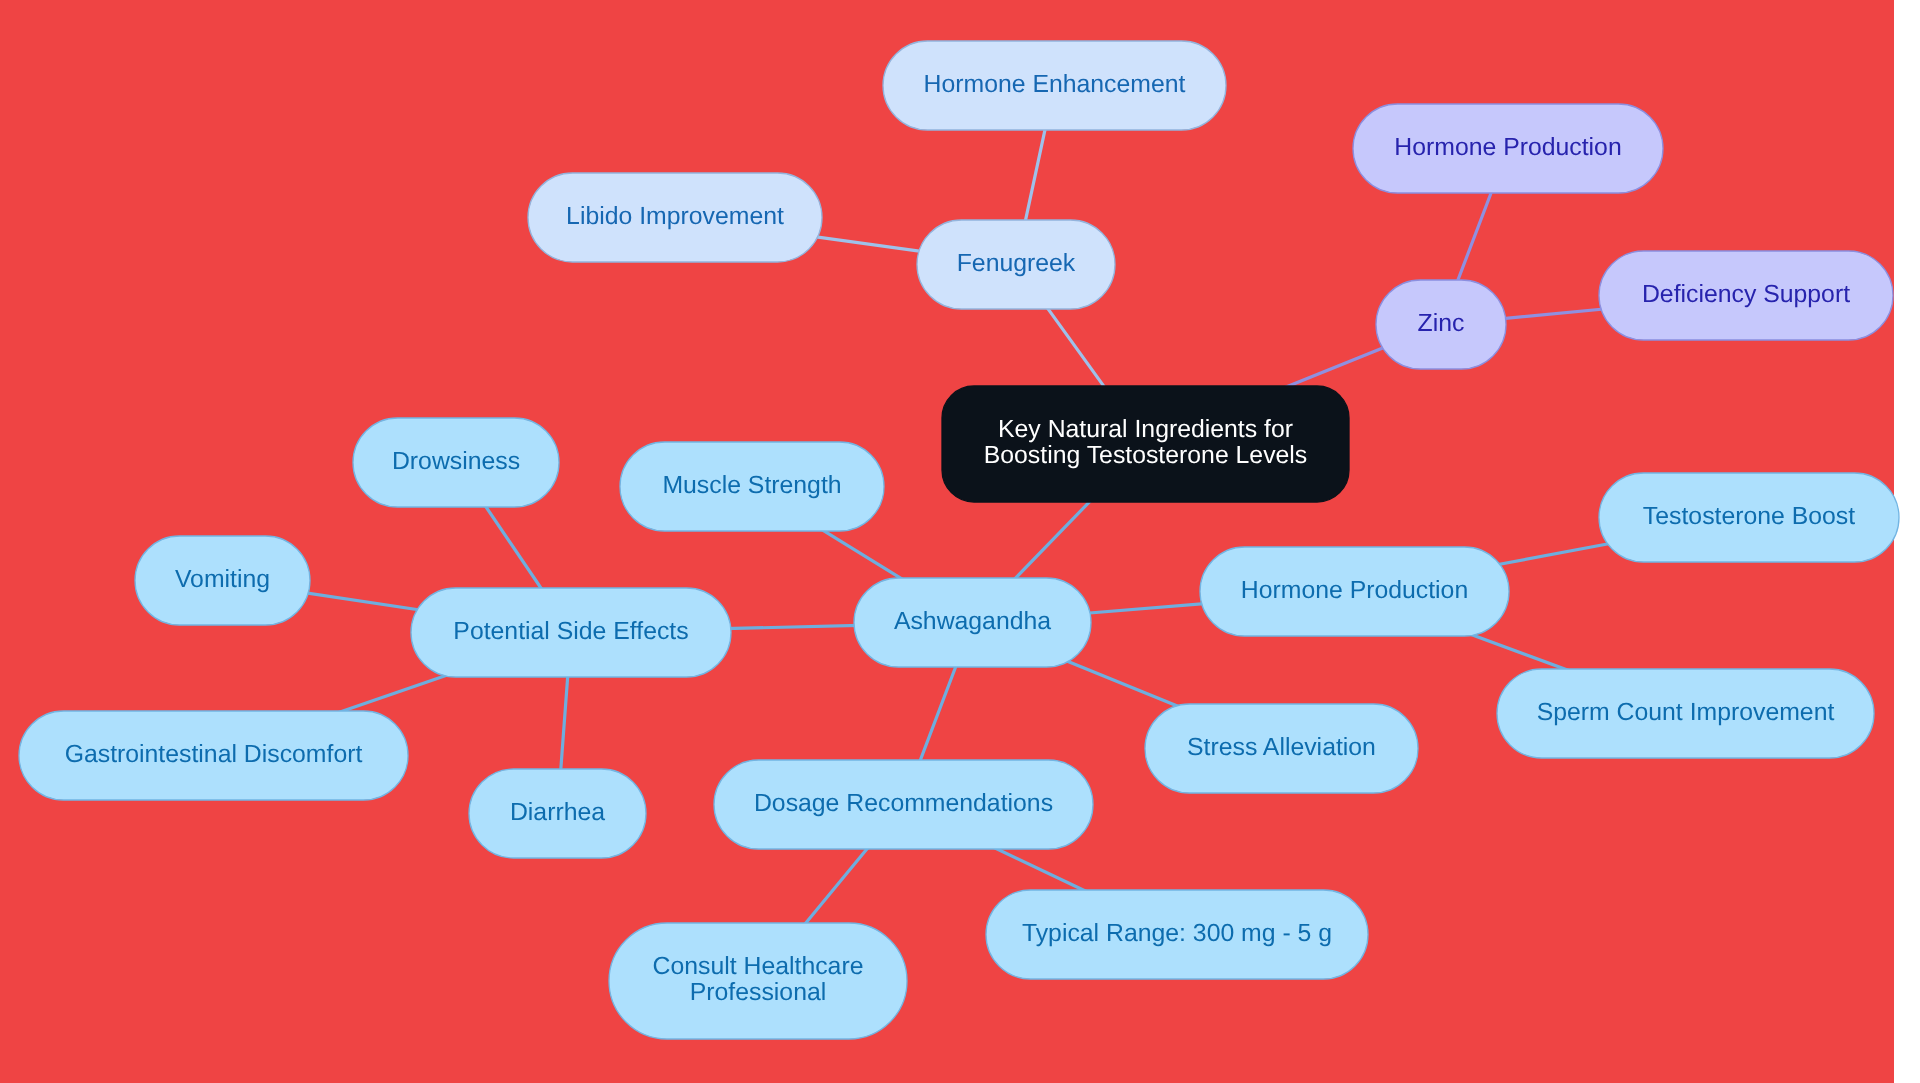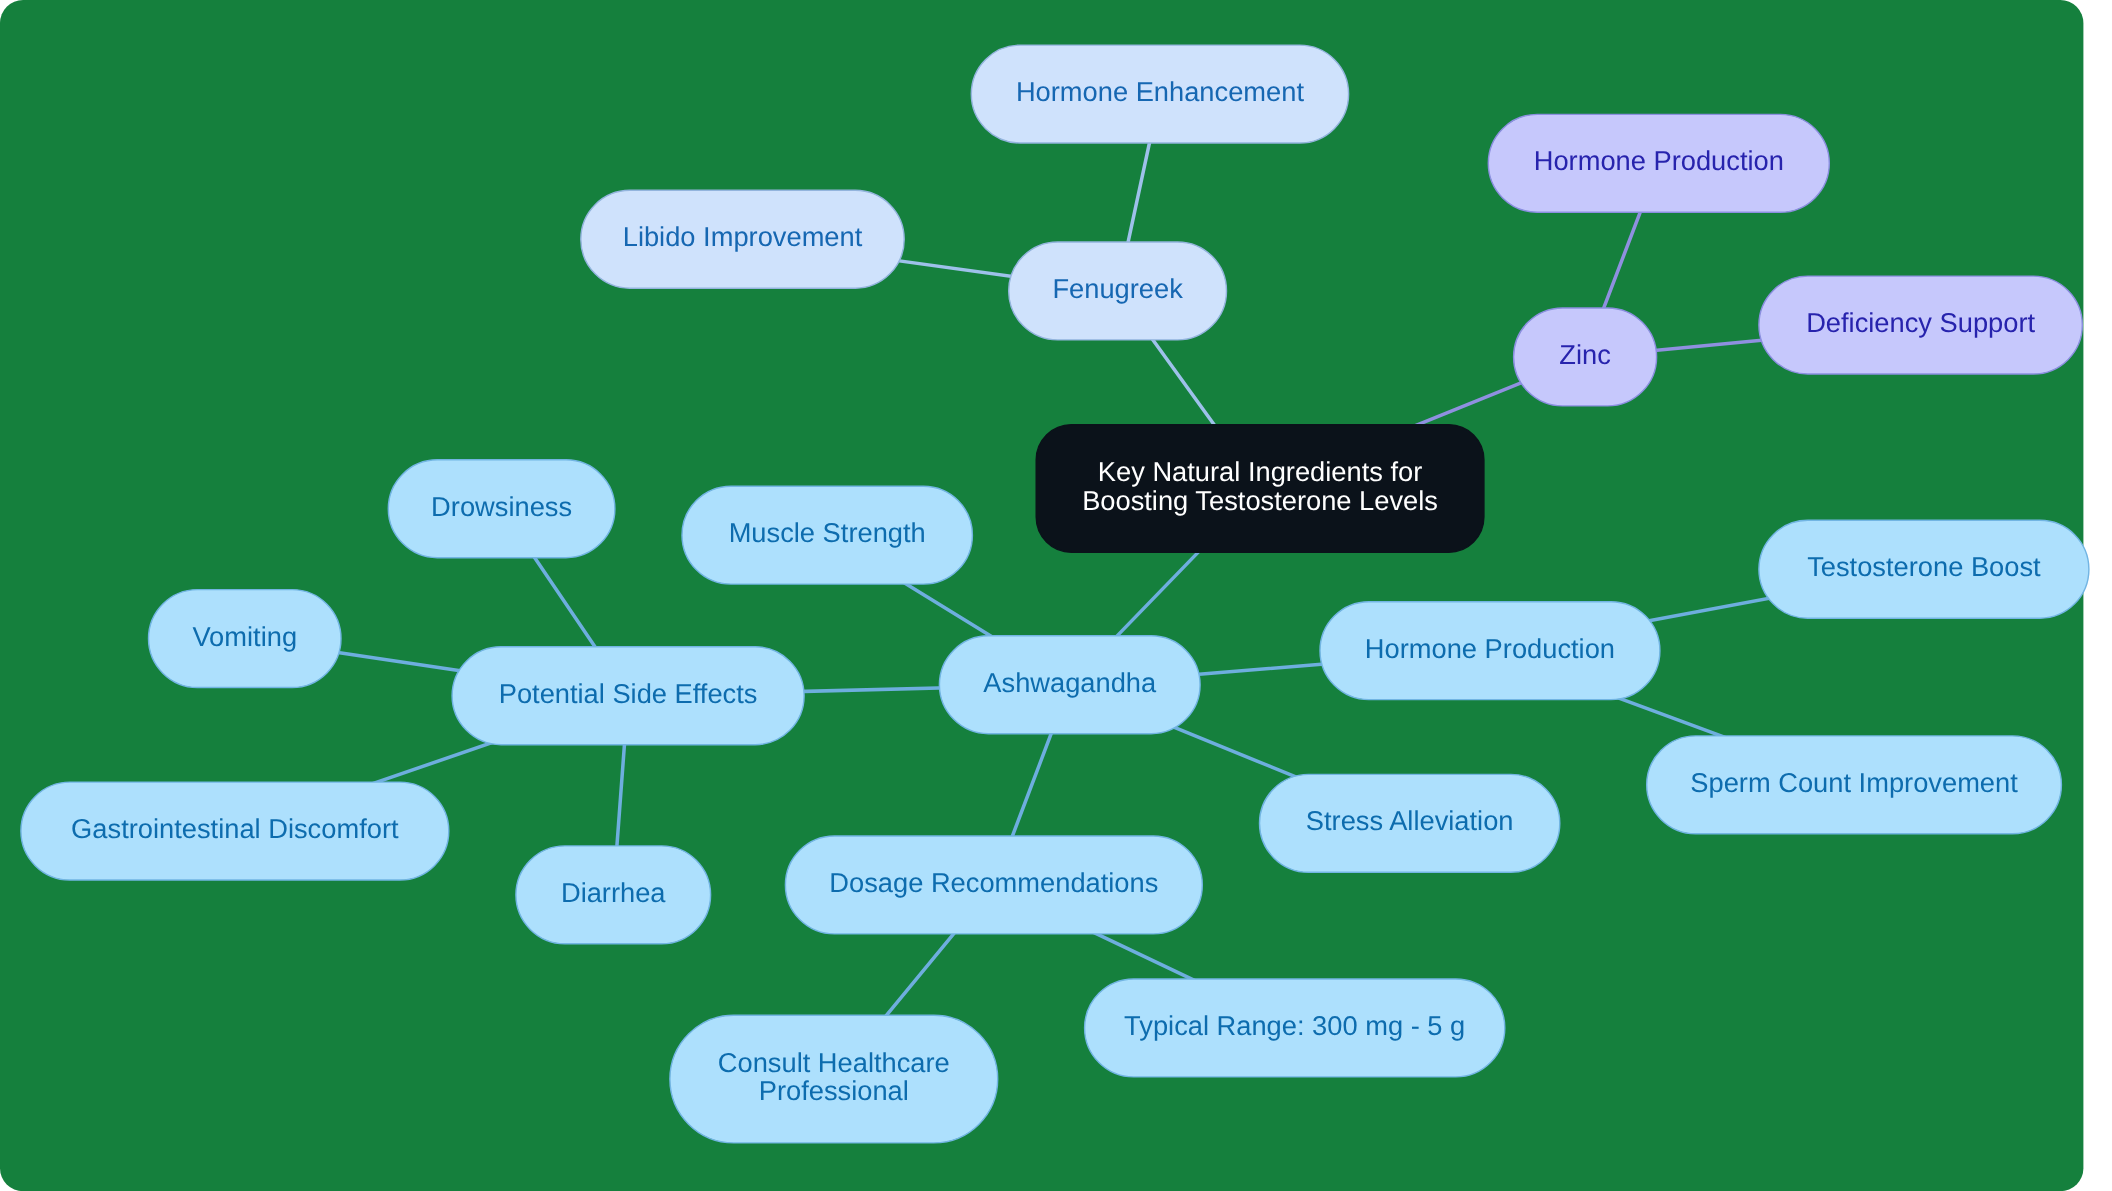--- a/index.html
+++ b/index.html
@@ -1,20 +1,20 @@
 <!DOCTYPE html>
 <html><head>
 <meta charset="utf-8">
 <title>Key Natural Ingredients for Boosting Testosterone Levels</title>
 <style>
   html,body{margin:0;padding:0;}
   body{width:1920px;height:1083px;background:#ffffff;overflow:hidden;
        font-family:"Liberation Sans",sans-serif;
        -webkit-font-smoothing:antialiased;text-rendering:geometricPrecision;}
-  #mindmap-stage{position:relative;width:1894px;height:1083px;background:#15803d;border-radius:21px;}
+  #mindmap-stage{position:relative;width:1894px;height:1083px;background:#ef4444;}
   svg#mindmap-svg{position:absolute;left:0;top:0;width:1920px;height:1083px;display:block;}
   .edge-path{fill:none;stroke-width:3.2;stroke-linecap:round;}
   .node-shape{stroke-width:1.3;}
   .node-text{font-family:"Liberation Sans",sans-serif;font-size:24.8px;
              text-anchor:middle;dominant-baseline:alphabetic;}
 </style>
 </head>
 <body>
 
 <div id="mindmap-stage">

